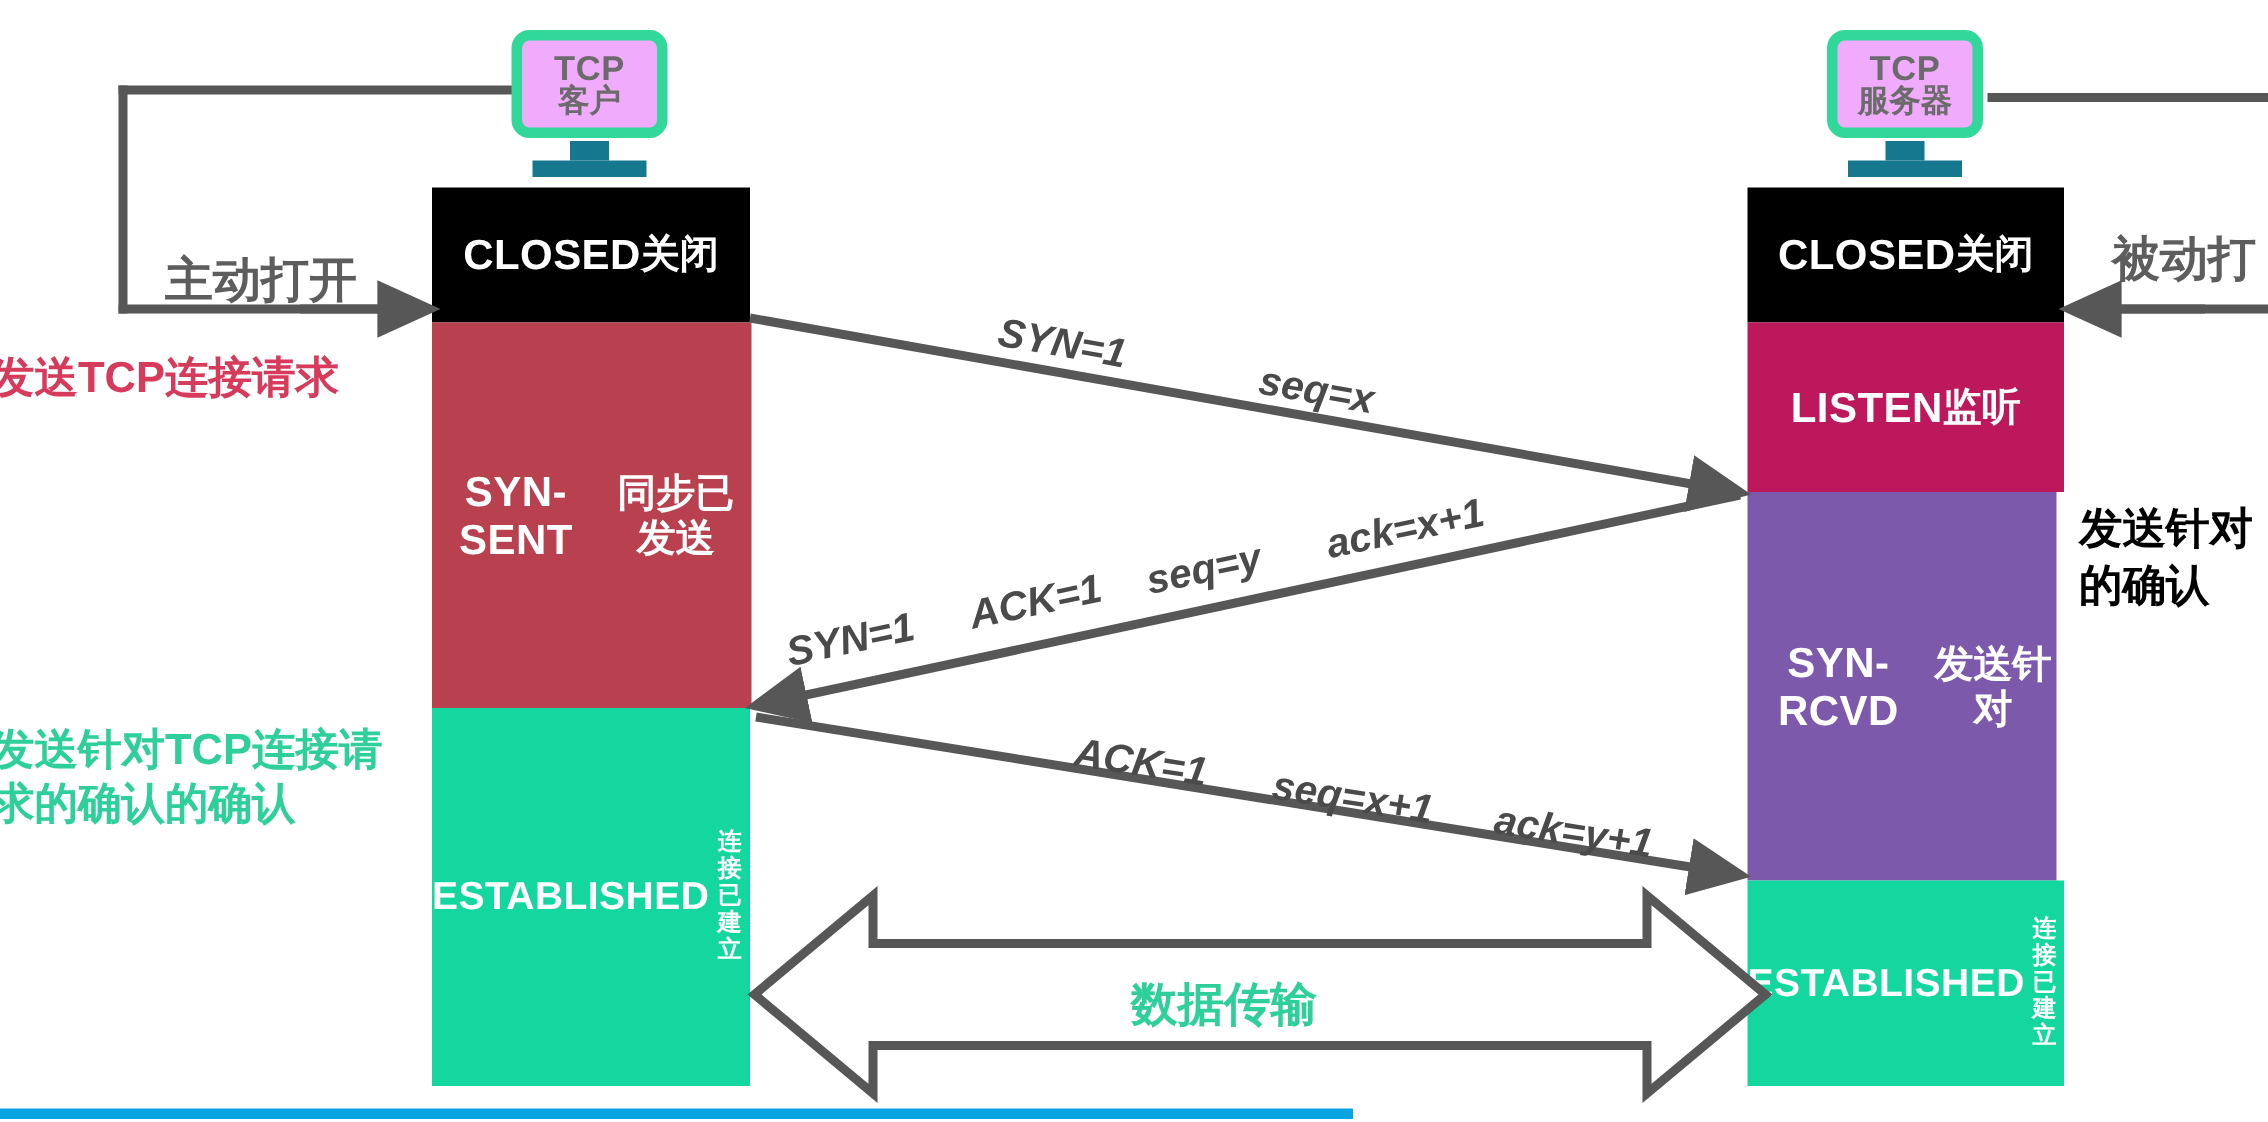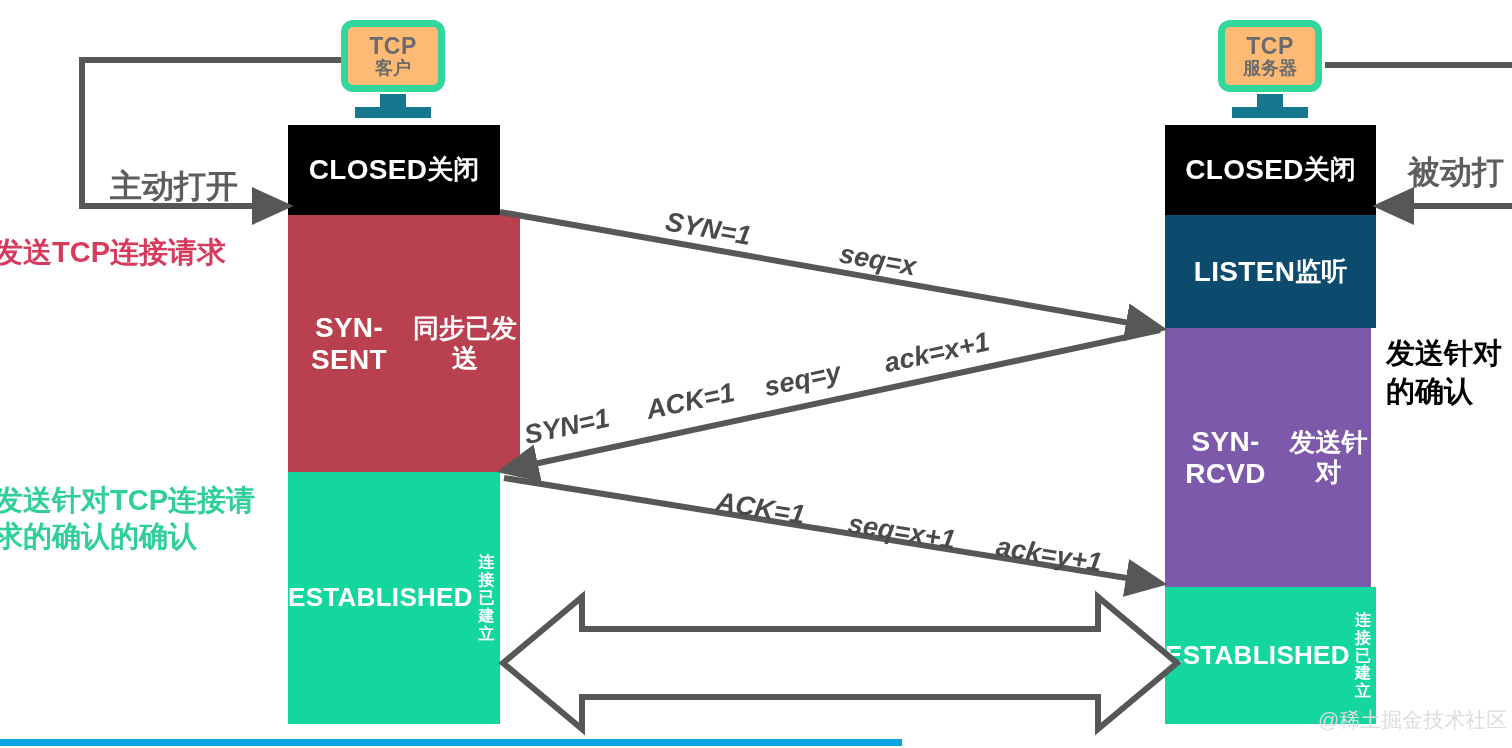--- a/index.html
+++ b/index.html
@@ -20,33 +20,33 @@
 
   
   .host {
     position: absolute;
     width: 104px;
   }
   .host .screen {
     box-sizing: border-box;
     width: 104px;
     height: 72px;
-    background: #fdba74;
+    background: #f0abfc;
     border: 7px solid #31d89a;
     border-radius: 12px;
     display: flex;
     flex-direction: column;
     align-items: center;
     justify-content: center;
     line-height: 1.02;
     color: #6b6b6b;
     font-weight: bold;
   }
   .host .screen .l1 { font-size: 23px; letter-spacing: .5px; }
-  .host .screen .l2 { font-size: 18px; }
+  .host .screen .l2 { font-size: 21px; }
   .host .neck {
     width: 26px;
     height: 13px;
     background: #16788f;
     margin: 2px auto 0 auto;
   }
   .host .base {
     width: 76px;
     height: 11px;
     background: #16788f;
@@ -170,36 +170,36 @@
     </div>
     <div class="neck"></div>
     <div class="base"></div>
   </div>
 
   <div class="statebox" style="left:288px; top:125px; width:212px; height:90px; background:#000000;">
     <div class="en">CLOSED</div>
     <div class="cn">关闭</div>
   </div>
 
-  <div class="statebox" style="left:288px; top:215px; width:232px; height:257px; background:#b8404f;">
+  <div class="statebox" style="left:288px; top:215px; width:213px; height:257px; background:#b8404f;">
     <div class="en">SYN-SENT</div>
     <div class="cn">同步已发送</div>
   </div>
 
   <div class="statebox small" style="left:288px; top:472px; width:212px; height:252px; background:#14d69f;">
     <div class="en">ESTABLISHED</div>
     <div class="cn">连接已建立</div>
   </div>
 
   <div class="statebox" style="left:1165px; top:125px; width:211px; height:90px; background:#000000;">
     <div class="en">CLOSED</div>
     <div class="cn">关闭</div>
   </div>
 
-  <div class="statebox" style="left:1165px; top:215px; width:211px; height:113px; background:#0c4a6e;">
+  <div class="statebox" style="left:1165px; top:215px; width:211px; height:113px; background:#be185d;">
     <div class="en">LISTEN</div>
     <div class="cn">监听</div>
   </div>
 
   <div class="statebox" style="left:1165px; top:328px; width:206px; height:259px; background:#7c59ab;">
     <div class="en">SYN-RCVD</div>
     <div class="cn">发送针对</div>
   </div>
 
   <div class="statebox small" style="left:1165px; top:587px; width:211px; height:137px; background:#14d69f;">
@@ -244,18 +244,18 @@
   <div class="annot annot-red" style="left:-6px; top:235px;">发送TCP连接请求</div>
 
   <div class="annot annot-teal" style="left:-6px; top:483px;">发送针对TCP连接请</div>
   <div class="annot annot-teal" style="left:-6px; top:519px;">求的确认的确认</div>
 
   <div class="annot annot-gray" style="left:1408px; top:153px; font-size:32px;">被动打</div>
 
   <div class="annot annot-purple" style="left:1386px; top:336px;">发送针对</div>
   <div class="annot annot-purple" style="left:1386px; top:374px;">的确认</div>
 
-
-  <div class="watermark" style="left:1318px; top:706px;">@稀土掘金技术社区</div>
+  <div class="data-label" style="left:754px; top:649px;">数据传输</div>
+
 
   <div class="progressbar" style="left:0px; top:739px; width:902px;"></div>
 
 </div>
 
 </body></html>

